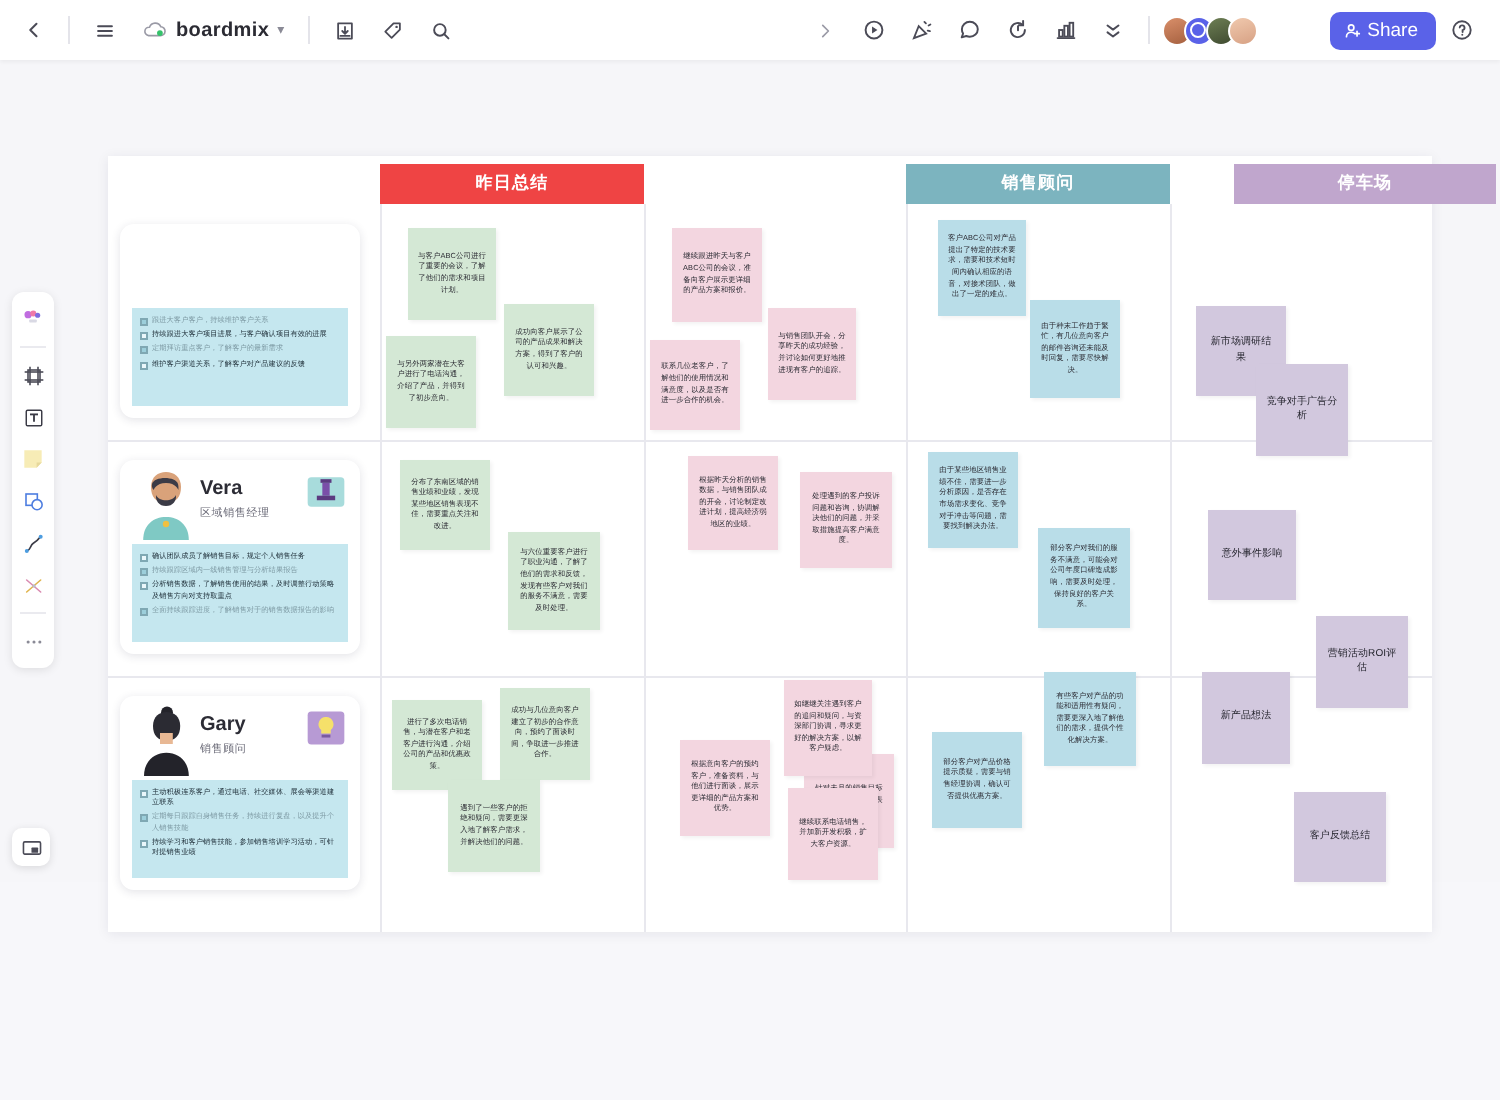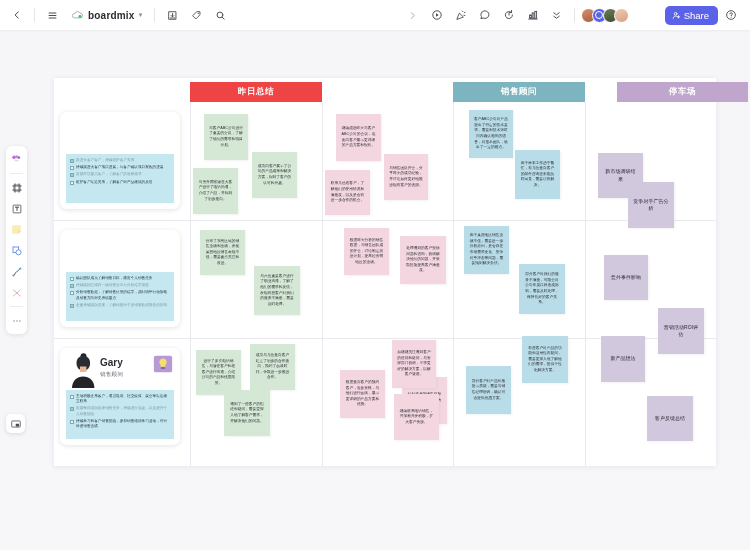--- a/index.html
+++ b/index.html
@@ -398,20 +398,37 @@
               <span class="p-tx">定期拜访重点客户，了解客户的最新需求</span>
             </div>
           <div class="p-li">
               <span class="p-cb"></span>
               <span class="p-tx">维护客户渠道关系，了解客户对产品建议的反馈</span>
             </div>
         </div>
       </div>
 
       <div class="person" style="top:152px">
+        <div class="p-top">
+          <svg class="p-avatar" viewBox="0 0 30 36">
+            <path d="M7.5 9.5c0-5 3.5-7.5 7.5-7.5s7.5 2.5 7.5 7.5-2.5 8-7.5 8-7.5-3-7.5-8z" fill="#d9a27a"></path>
+            <path d="M8 8c1-4 12-4 13 0 .4 1.6.2 3 .2 3S20 7.5 15 7.5 8.8 11 8.8 11 7.6 9.6 8 8z" fill="#3b3b46"></path>
+            <path d="M10 13.5c1.5 3.5 8.5 3.5 10 0 .3 3-1.5 5.5-5 5.5s-5.3-2.5-5-5.5z" fill="#3b3b46"></path>
+            <path d="M3.6 36c0-7.5 5-11.5 11.4-11.5S26.4 28.5 26.4 36z" fill="#7fc9c4"></path>
+            <circle cx="15" cy="28" r="1.6" fill="#f0c040"></circle>
+          </svg>
+          <div class="p-name">Vera</div>
+          <div class="p-role">区域销售经理</div>
+          <svg class="p-badge" viewBox="0 0 24 24">
+            <rect x="2" y="4" width="20" height="16" rx="2" fill="#a8dcdc"></rect>
+            <rect x="10" y="7" width="4" height="7" fill="#7a4fa8"></rect>
+            <rect x="7" y="14" width="10" height="2.5" fill="#5c3a80"></rect>
+            <rect x="9" y="5" width="6" height="2" fill="#5c3a80"></rect>
+          </svg>
+        </div>
         <div class="p-list">
           <div class="p-li">
               <span class="p-cb"></span>
               <span class="p-tx">确认团队成员了解销售目标，规定个人销售任务</span>
             </div>
           <div class="p-li muted">
               <span class="p-cb done"></span>
               <span class="p-tx">持续跟踪区域内一线销售管理与分析结果报告</span>
             </div>
           <div class="p-li">

